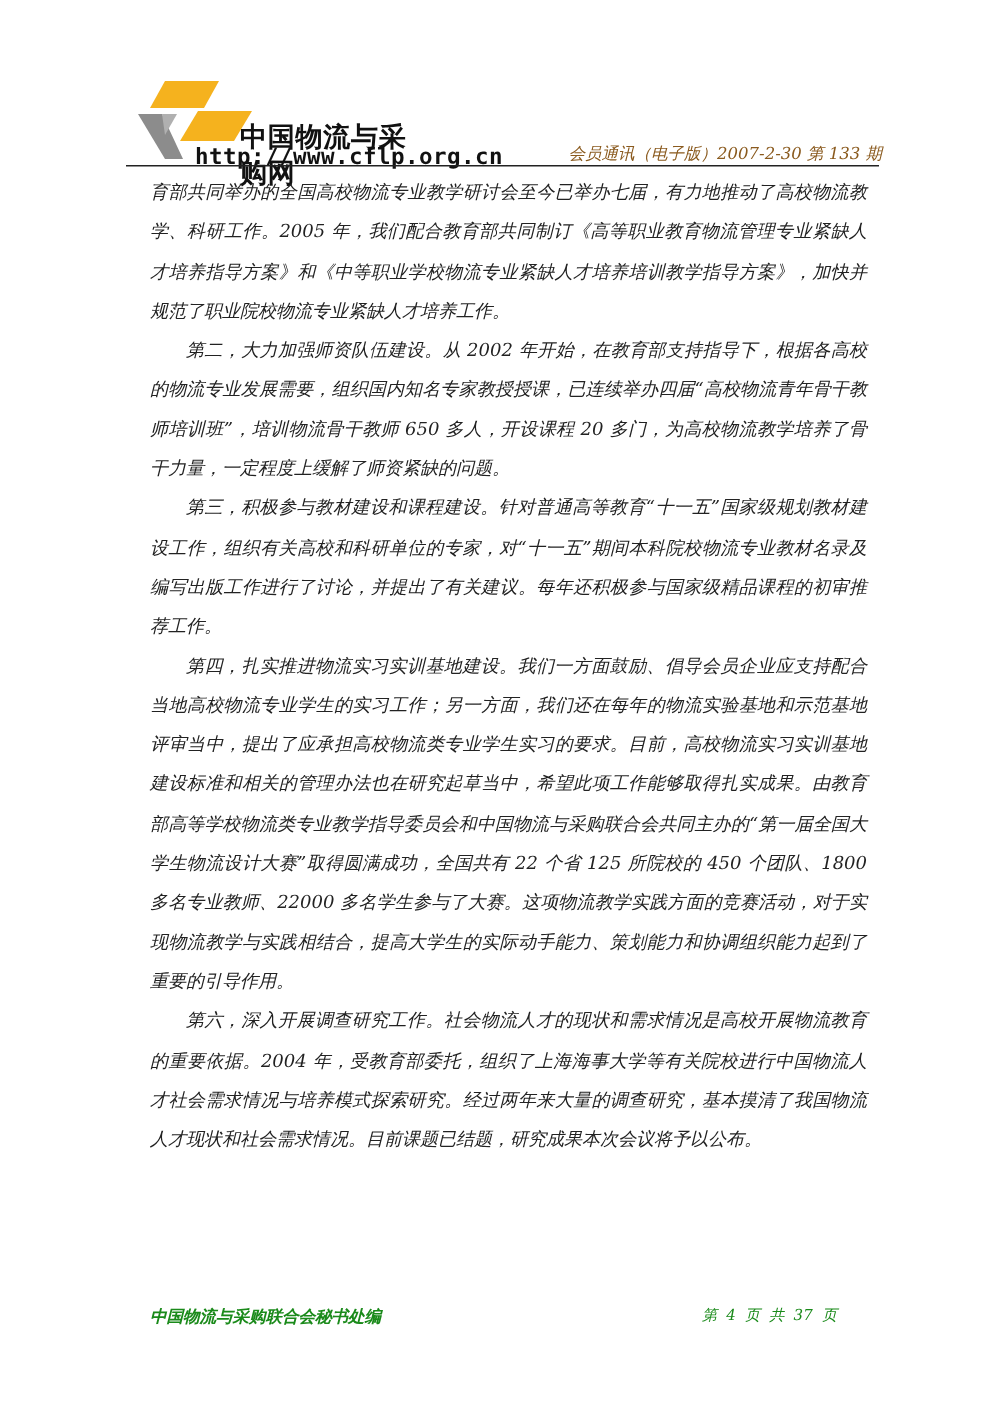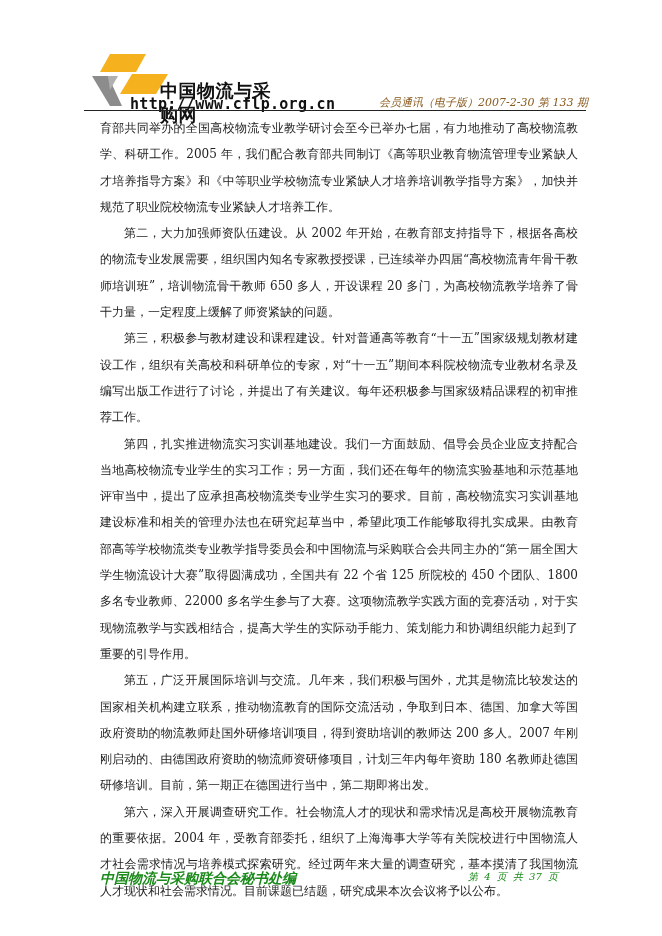--- a/index.html
+++ b/index.html
@@ -3,24 +3,24 @@
 <meta charset="utf-8">
 <style>
   html, body { margin: 0; padding: 0; background: #ffffff; }
   body { width: 662px; height: 936px; position: relative; overflow: hidden; font-family: "DejaVu Serif", "Liberation Serif", serif; color: #222; }
   .header { position: absolute; left: 88px; top: 50px; width: 500px; height: 58px; }
   .logo { position: absolute; left: 0; top: 0; width: 200px; height: 58px; }
   .logo-title { position: absolute; left: 72px; top: 29px; font-family: "DejaVu Sans", sans-serif; font-weight: bold; font-size: 18px; color: #111; letter-spacing: 0.5px; }
   .logo-url { position: absolute; left: 42px; top: 45px; font-family: "DejaVu Sans Mono", monospace; font-weight: bold; font-size: 15px; color: #111; letter-spacing: 0.3px; }
   .issue { position: absolute; right: 0; top: 45px; font-family: "DejaVu Serif", serif; font-style: italic; font-size: 11px; color: #8a5a1e; }
   .rule { position: absolute; left: 84px; top: 110px; width: 502px; height: 1px; background: #222; }
-  .content { position: absolute; left: 100px; top: 115px; width: 478px; font-size: 12px; line-height: 26.3px; text-align: justify; }
+  .content { position: absolute; left: 100px; top: 115px; width: 478px; font-size: 12px; line-height: 26.3px; text-align: justify; font-style: italic; }
   .content p { margin: 0; text-indent: 2em; }
   .content p.cont { text-indent: 0; }
-  .footer-left { position: absolute; left: 100px; top: 870px; font-family: "DejaVu Sans", sans-serif; font-weight: bold; font-style: italic; font-size: 14px; color: #1a8a1a; }
+  .footer-left { position: absolute; left: 100px; top: 870px; font-family: "DejaVu Sans", sans-serif; font-weight: bold; font-style: italic; font-size: 11px; color: #1a8a1a; }
   .footer-right { position: absolute; left: 468px; top: 870px; font-family: "DejaVu Serif", serif; font-style: italic; font-size: 10px; color: #1a8a1a; word-spacing: 3px; }
 </style>
 </head>
 <body>
 
 <div class="header">
   <div class="logo">
     <svg width="200" height="58" viewBox="0 0 200 58">
       <polygon points="22,4 58,4 48,22 12,22" fill="#f5b21e"></polygon>
       <polygon points="44,24 80,24 68,44 32,44" fill="#f5b21e"></polygon>
@@ -32,18 +32,17 @@
   </div>
   <span class="issue">会员通讯（电子版）2007-2-30 第 133 期</span>
 </div>
 <div class="rule"></div>
 
 <div class="content">
   <p class="cont">育部共同举办的全国高校物流专业教学研讨会至今已举办七届，有力地推动了高校物流教学、科研工作。2005 年，我们配合教育部共同制订《高等职业教育物流管理专业紧缺人才培养指导方案》和《中等职业学校物流专业紧缺人才培养培训教学指导方案》，加快并规范了职业院校物流专业紧缺人才培养工作。</p>
   <p>第二，大力加强师资队伍建设。从 2002 年开始，在教育部支持指导下，根据各高校的物流专业发展需要，组织国内知名专家教授授课，已连续举办四届“高校物流青年骨干教师培训班”，培训物流骨干教师 650 多人，开设课程 20 多门，为高校物流教学培养了骨干力量，一定程度上缓解了师资紧缺的问题。</p>
   <p>第三，积极参与教材建设和课程建设。针对普通高等教育“十一五”国家级规划教材建设工作，组织有关高校和科研单位的专家，对“十一五”期间本科院校物流专业教材名录及编写出版工作进行了讨论，并提出了有关建议。每年还积极参与国家级精品课程的初审推荐工作。</p>
   <p>第四，扎实推进物流实习实训基地建设。我们一方面鼓励、倡导会员企业应支持配合当地高校物流专业学生的实习工作；另一方面，我们还在每年的物流实验基地和示范基地评审当中，提出了应承担高校物流类专业学生实习的要求。目前，高校物流实习实训基地建设标准和相关的管理办法也在研究起草当中，希望此项工作能够取得扎实成果。由教育部高等学校物流类专业教学指导委员会和中国物流与采购联合会共同主办的“第一届全国大学生物流设计大赛”取得圆满成功，全国共有 22 个省 125 所院校的 450 个团队、1800 多名专业教师、22000 多名学生参与了大赛。这项物流教学实践方面的竞赛活动，对于实现物流教学与实践相结合，提高大学生的实际动手能力、策划能力和协调组织能力起到了重要的引导作用。</p>
-  <p>第五，广泛开展国际培训与交流。几年来，我们积极与国外，尤其是物流比较发达的国家相关机构建立联系，推动物流教育的国际交流活动，争取到日本、德国、加拿大等国政府资助的物流教师赴国外研修培训项目，得到资助培训的教师达 200 多人。2007 年刚刚启动的、由德国政府资助的物流师资研修项目，计划三年内每年资助 180 名教师赴德国研修培训。目前，第一期正在德国进行当中，第二期即将出发。</p>
   <p>第六，深入开展调查研究工作。社会物流人才的现状和需求情况是高校开展物流教育的重要依据。2004 年，受教育部委托，组织了上海海事大学等有关院校进行中国物流人才社会需求情况与培养模式探索研究。经过两年来大量的调查研究，基本摸清了我国物流人才现状和社会需求情况。目前课题已结题，研究成果本次会议将予以公布。</p>
 </div>
 
 <span class="footer-left">中国物流与采购联合会秘书处编</span>
 <span class="footer-right">第 4 页 共 37 页</span>
 
 </body></html>

